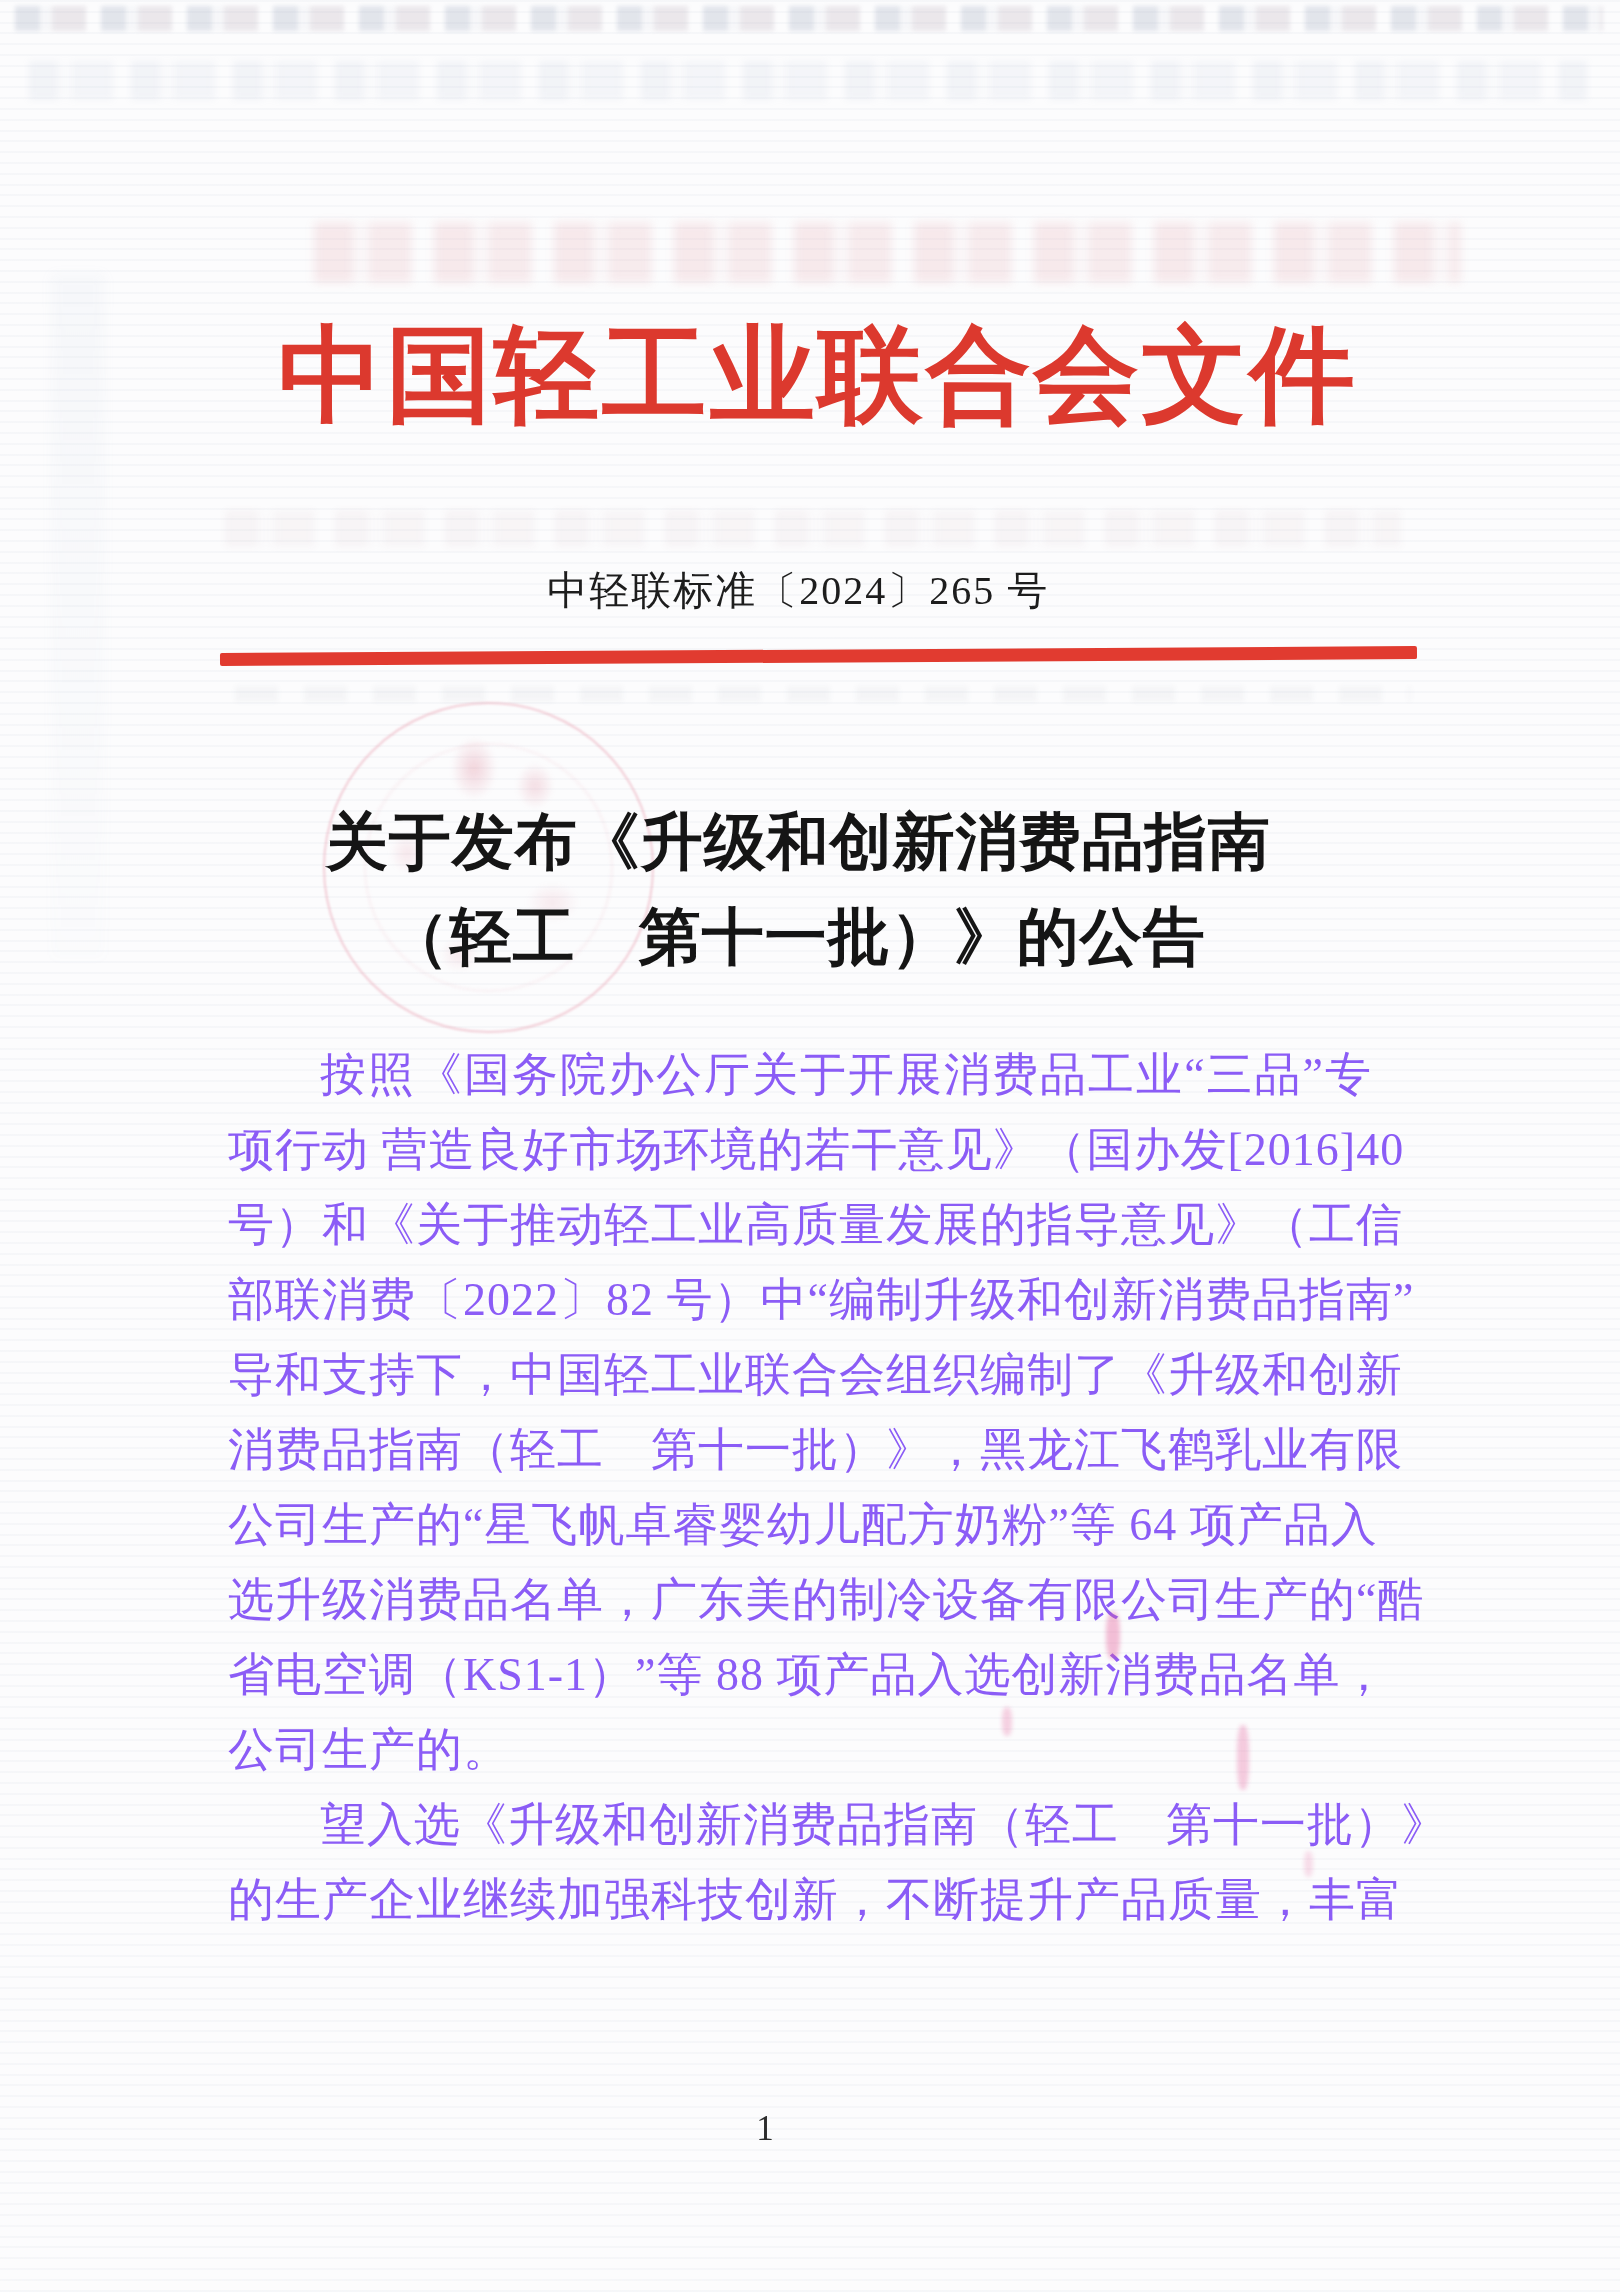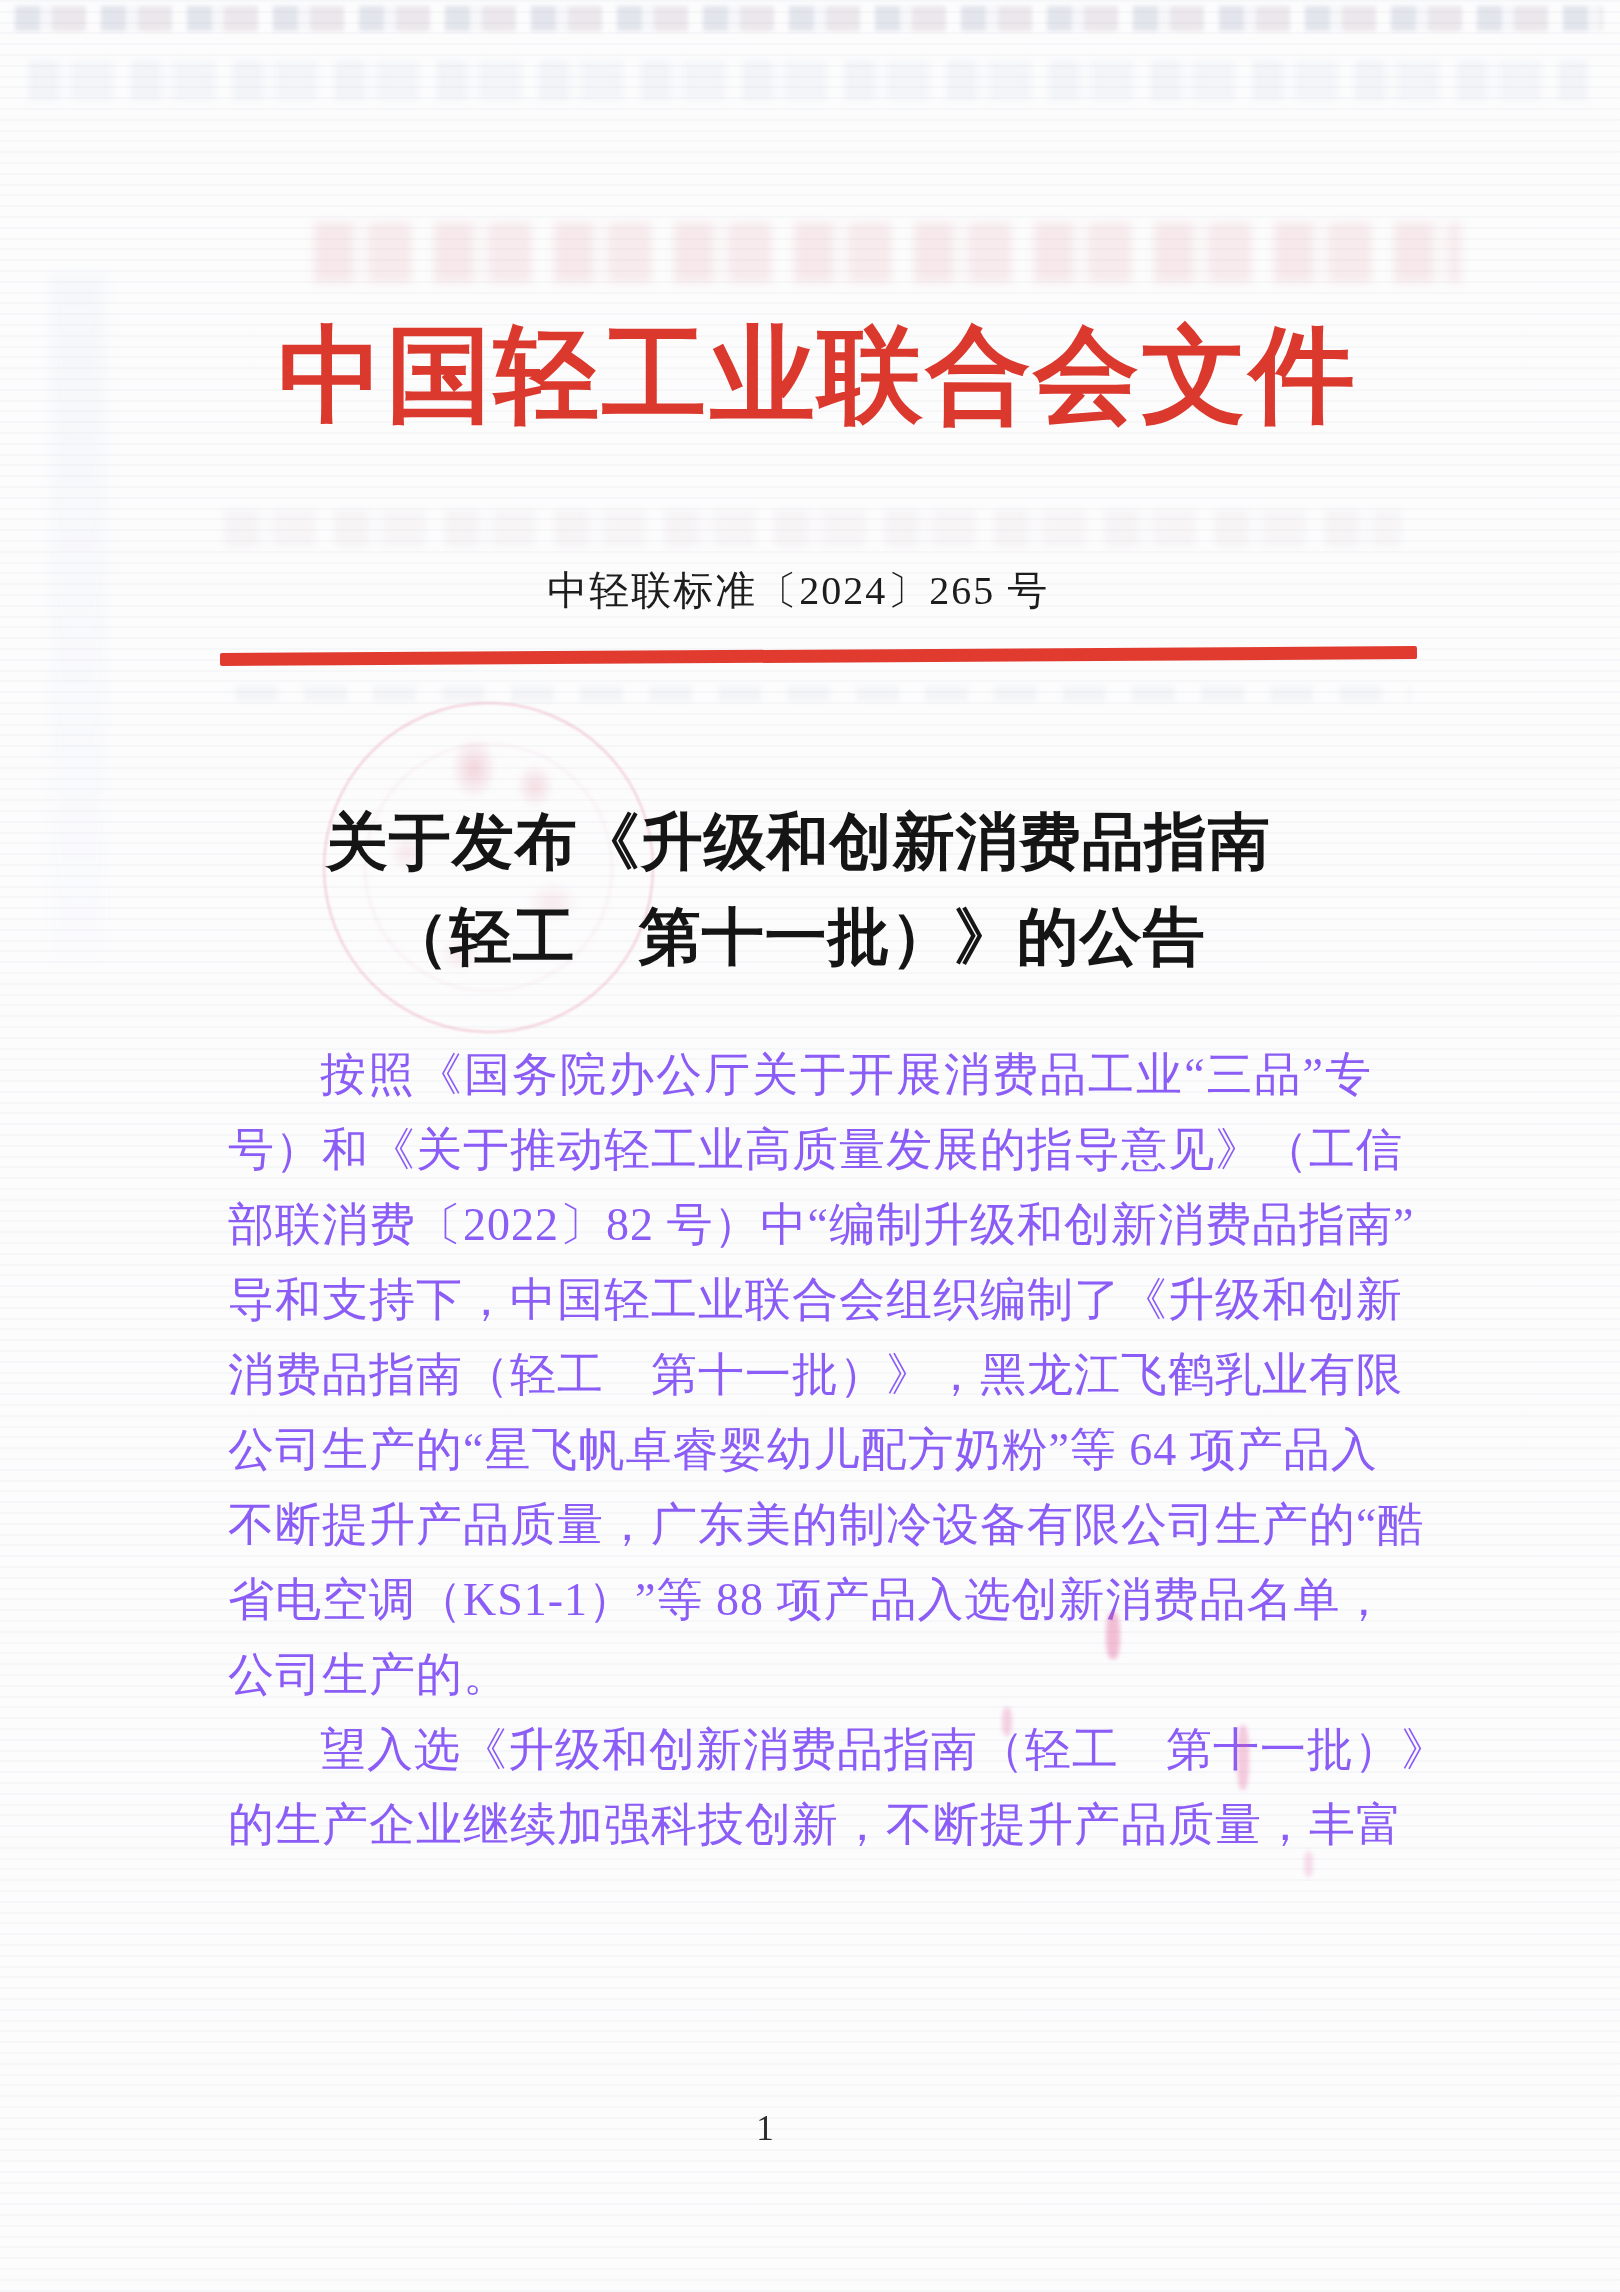--- a/index.html
+++ b/index.html
@@ -147,26 +147,27 @@
 
 <div class="red-rule"></div>
 
 <div class="stamp"></div>
 
 <div class="doc-title l1">关于发布《升级和创新消费品指南</div>
 <div class="doc-title l2">（轻工　第十一批）》的公告</div>
 
 <div class="body-block">
   <div class="body-line indent">按照《国务院办公厅关于开展消费品工业“三品”专</div>
+  <div class="body-line">项行动 营造良好市场环境的若干意见》（国办发[2016]40</div>
   <div class="body-line">号）和《关于推动轻工业高质量发展的指导意见》（工信</div>
   <div class="body-line">部联消费〔2022〕82 号）中“编制升级和创新消费品指南”</div>
   <div class="body-line">导和支持下，中国轻工业联合会组织编制了《升级和创新</div>
   <div class="body-line">消费品指南（轻工　第十一批）》，黑龙江飞鹤乳业有限</div>
   <div class="body-line">公司生产的“星飞帆卓睿婴幼儿配方奶粉”等 64 项产品入</div>
-  <div class="body-line">不断提升产品质量，广东美的制冷设备有限公司生产的“酷</div>
+  <div class="body-line">选升级消费品名单，广东美的制冷设备有限公司生产的“酷</div>
   <div class="body-line">省电空调（KS1-1）”等 88 项产品入选创新消费品名单，</div>
   <div class="body-line short">公司生产的。</div>
   <div class="body-line indent">望入选《升级和创新消费品指南（轻工　第十一批）》</div>
   <div class="body-line">的生产企业继续加强科技创新，不断提升产品质量，丰富</div>
 </div>
 
 <div class="speck s1"></div>
 <div class="speck s2"></div>
 <div class="speck s3"></div>
 <div class="speck s4"></div>

